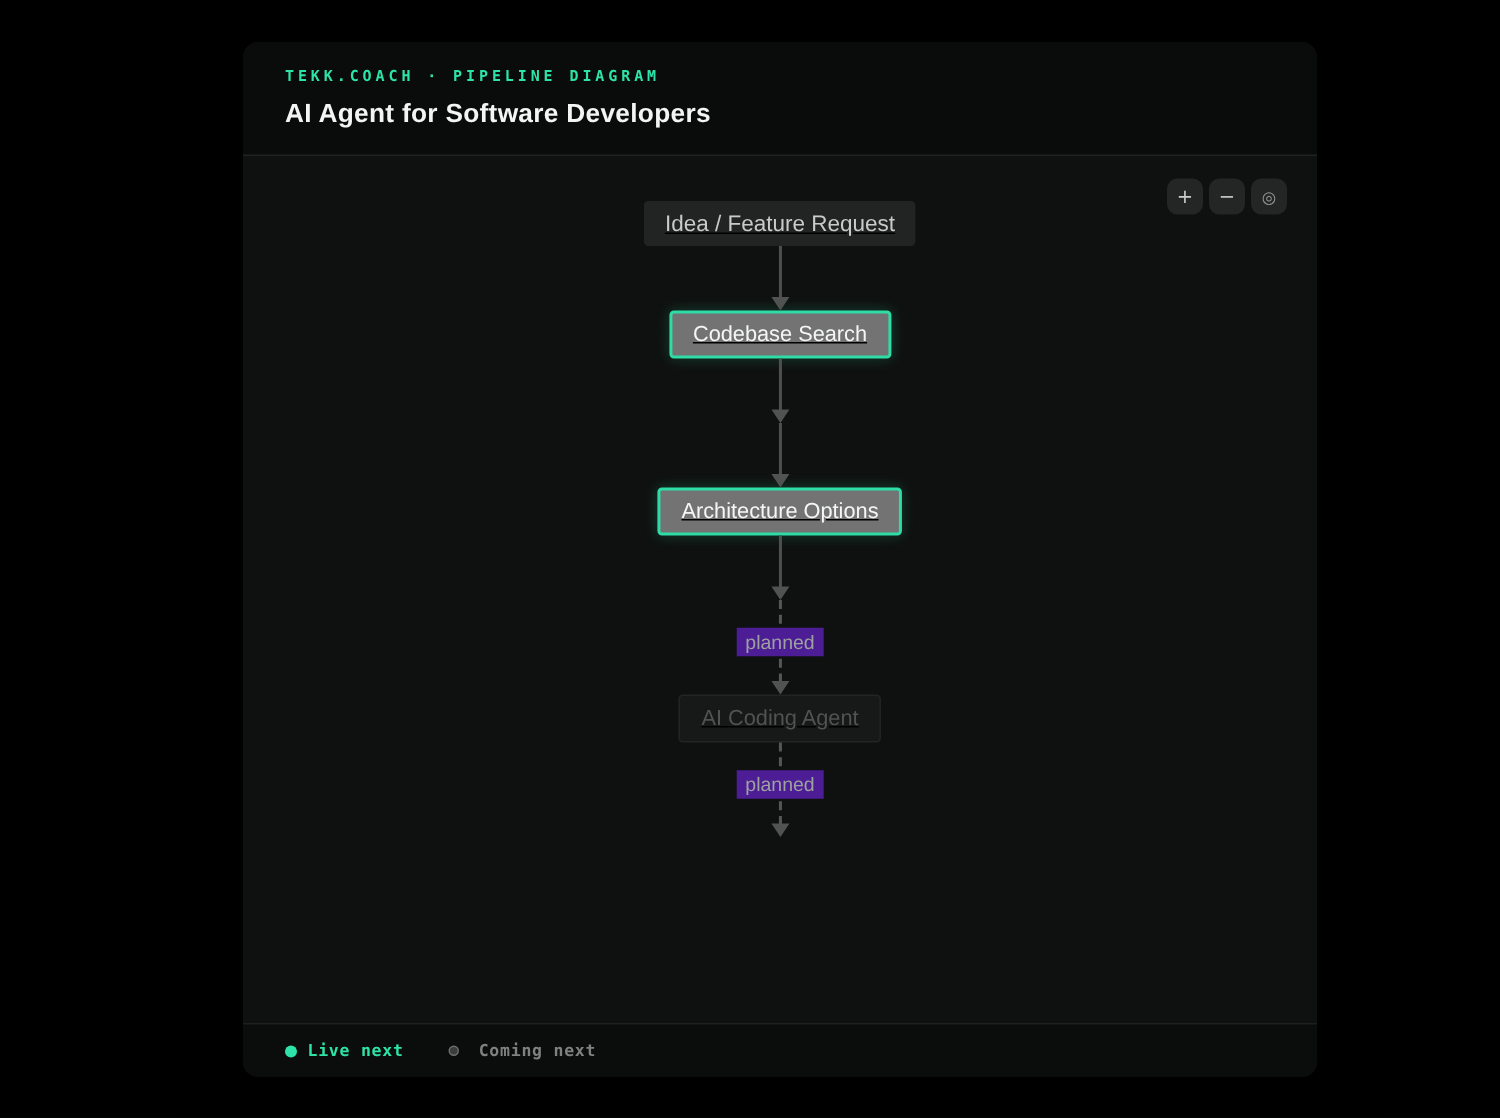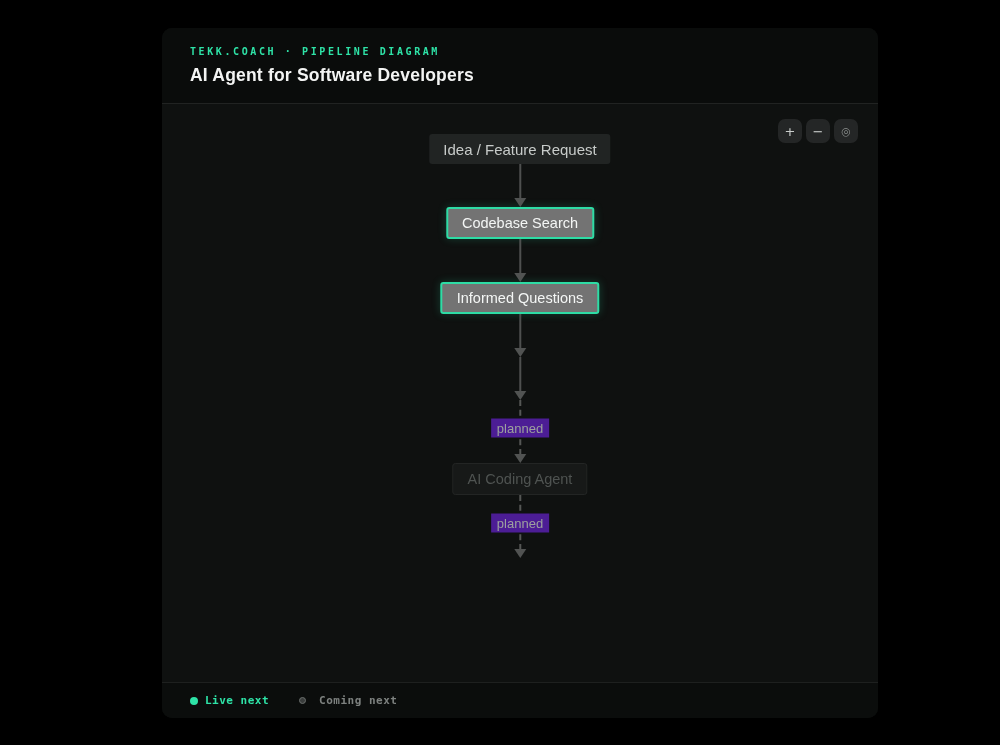--- a/index.html
+++ b/index.html
@@ -34,21 +34,21 @@
   .zbtn {
     width: 24px; height: 24px; border-radius: 7px; border: none;
     background: #242626; color: #c9cdcb; font-size: 13px; line-height: 1;
     display: flex; align-items: center; justify-content: center; cursor: pointer;
     font-family: "DejaVu Sans", sans-serif;
   }
   .zbtn.reset { color: #8d918f; font-size: 11px; }
 
   .flow {
     position: absolute; left: 50%; top: 30px; transform: translateX(-50%);
-    display: flex; flex-direction: column; align-items: center;
+    display: flex; flex-direction: column; align-items: center; text-decoration: underline;
   }
 
   .node {
     display: flex; align-items: center; justify-content: center;
     height: 32px; padding: 0 14px; border-radius: 3px;
     font-size: 14.5px; white-space: nowrap;
   }
   .node.input { height: 30px; background: #212423; color: #c7cbc9; font-size: 15px; }
   .node.live  {
     background: #737373; border: 2px solid #2edca5; color: #f4f6f5;
@@ -131,29 +131,29 @@
 
       <div class="node live">
         <span>Codebase Search</span>
       </div>
 
       <div class="edge solid">
         <div class="line"></div>
         <div class="head"></div>
       </div>
 
-      <div class="node live">
-        <span>Informed Questions</span>
-      </div>
 
       <div class="edge solid">
         <div class="line"></div>
         <div class="head"></div>
       </div>
 
+      <div class="node live">
+        <span>Architecture Options</span>
+      </div>
 
       <div class="edge solid">
         <div class="line"></div>
         <div class="head"></div>
       </div>
 
 
       <div class="edge dashed">
         <div class="line"></div>
         <div class="head"></div>

